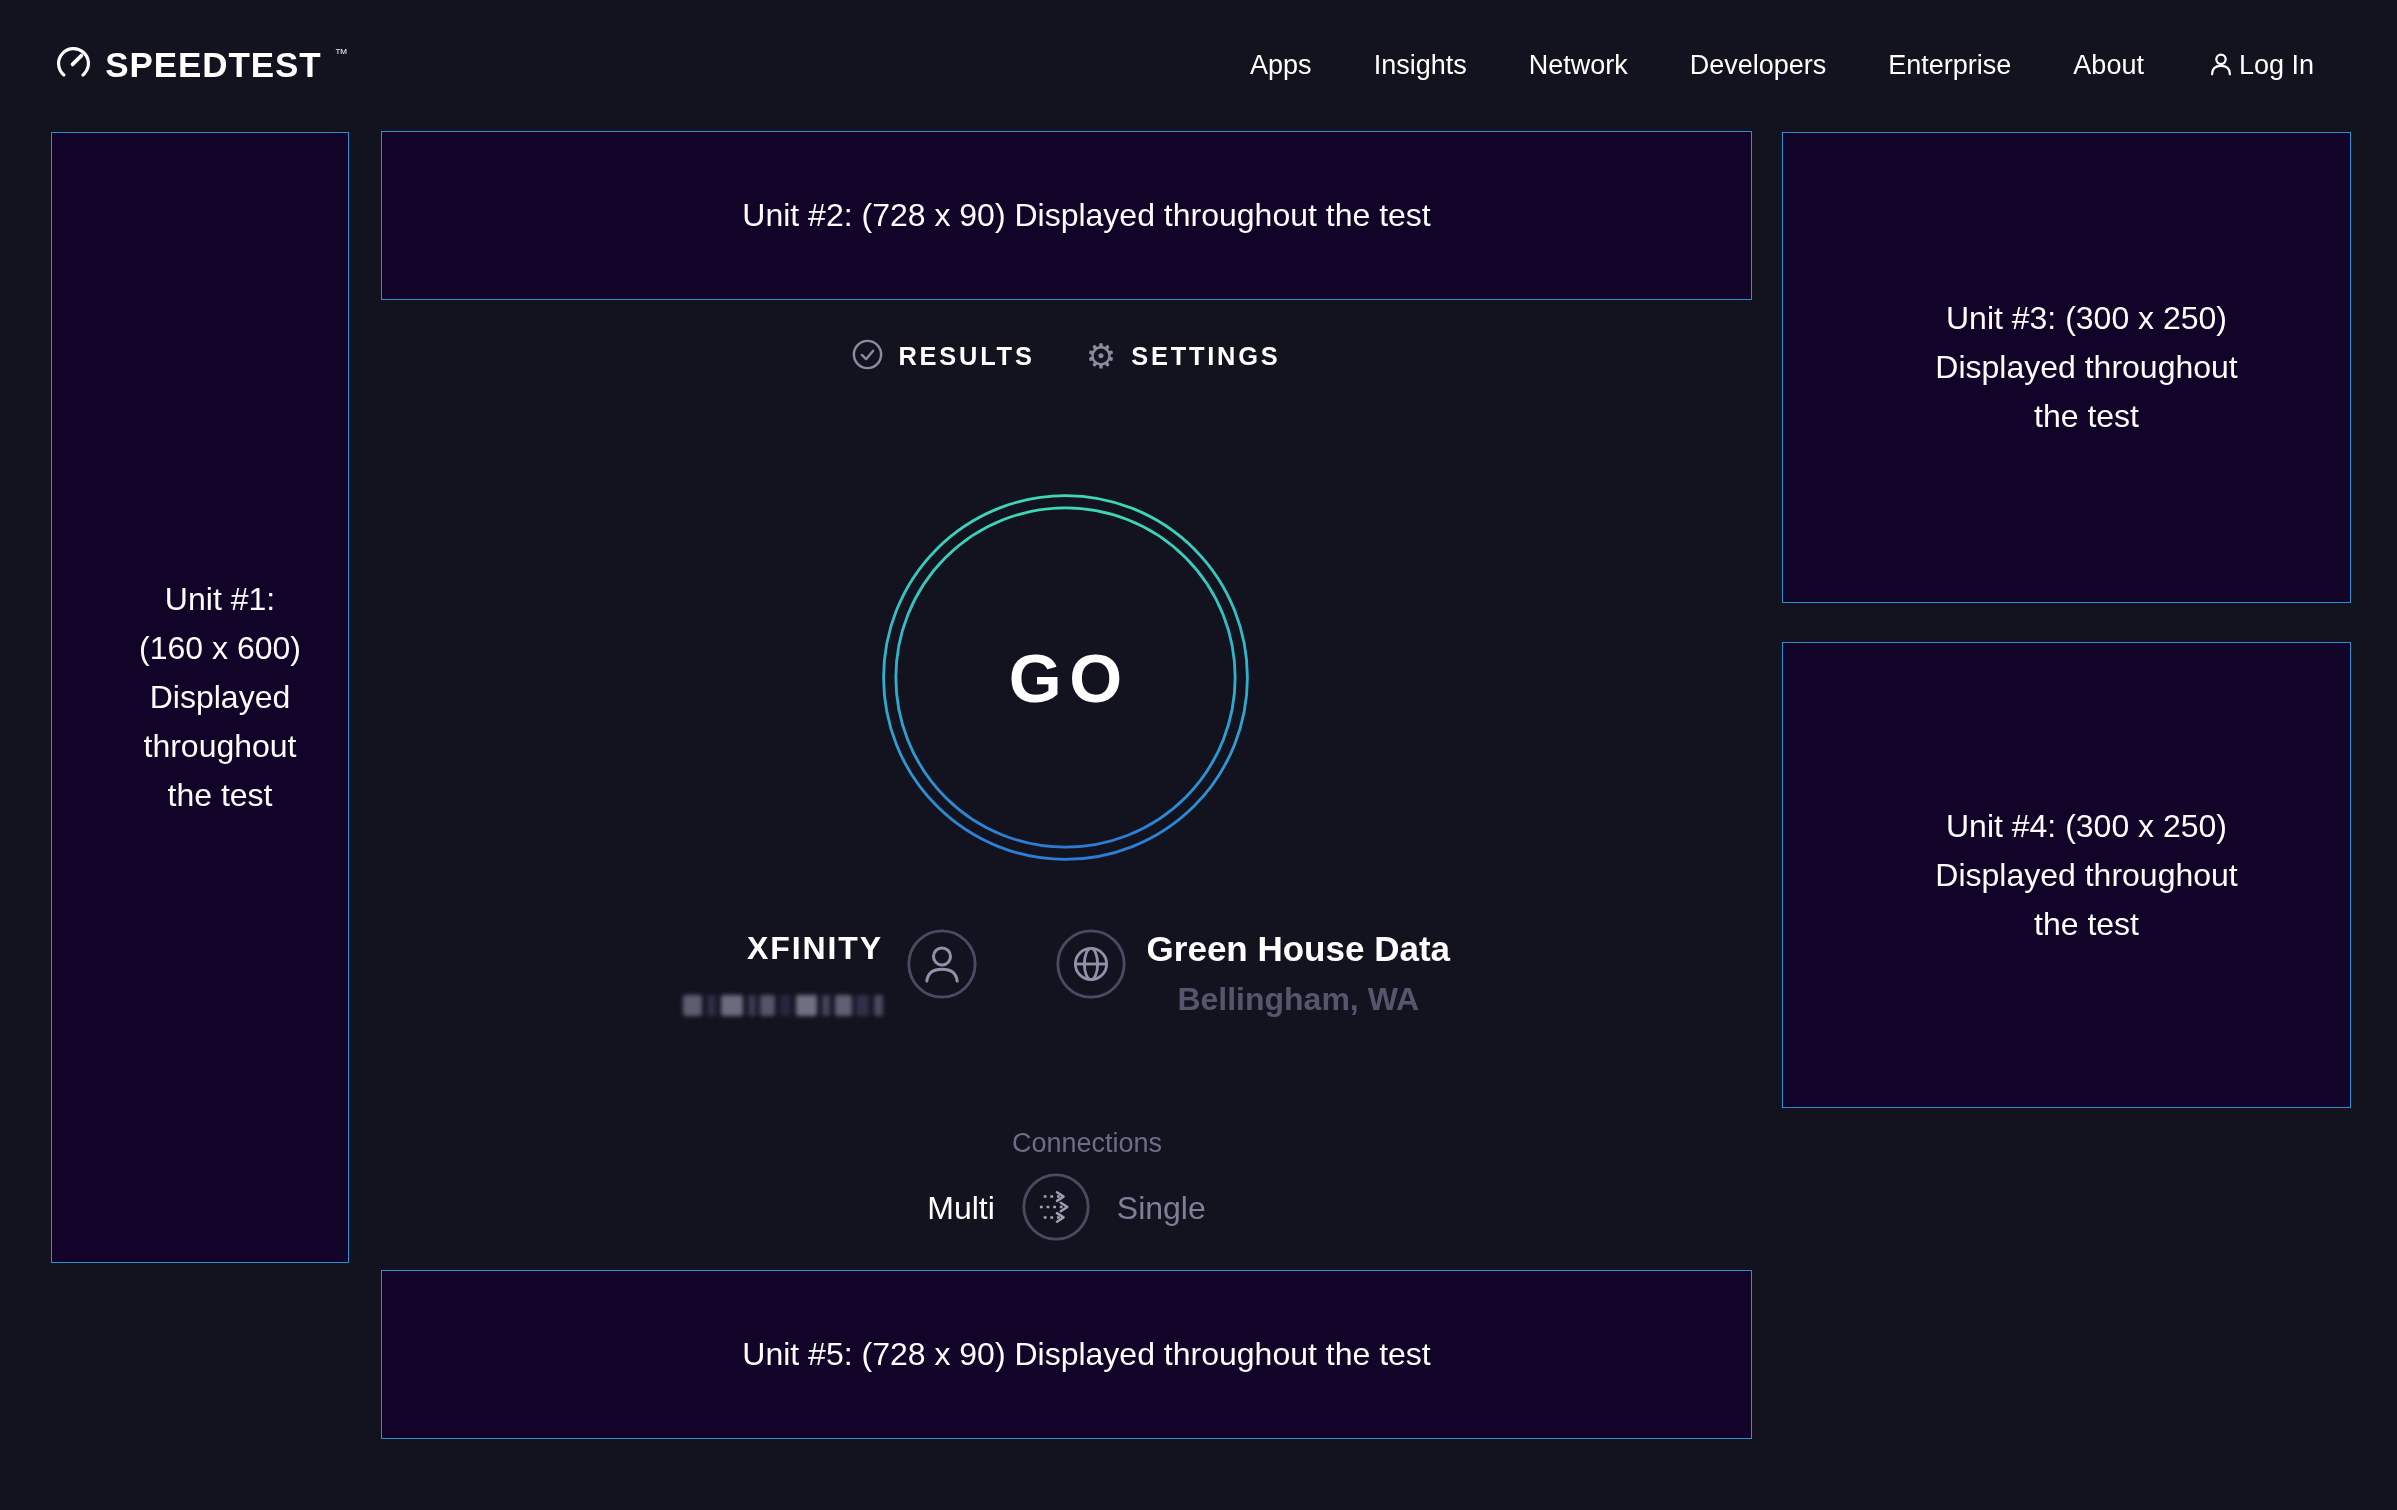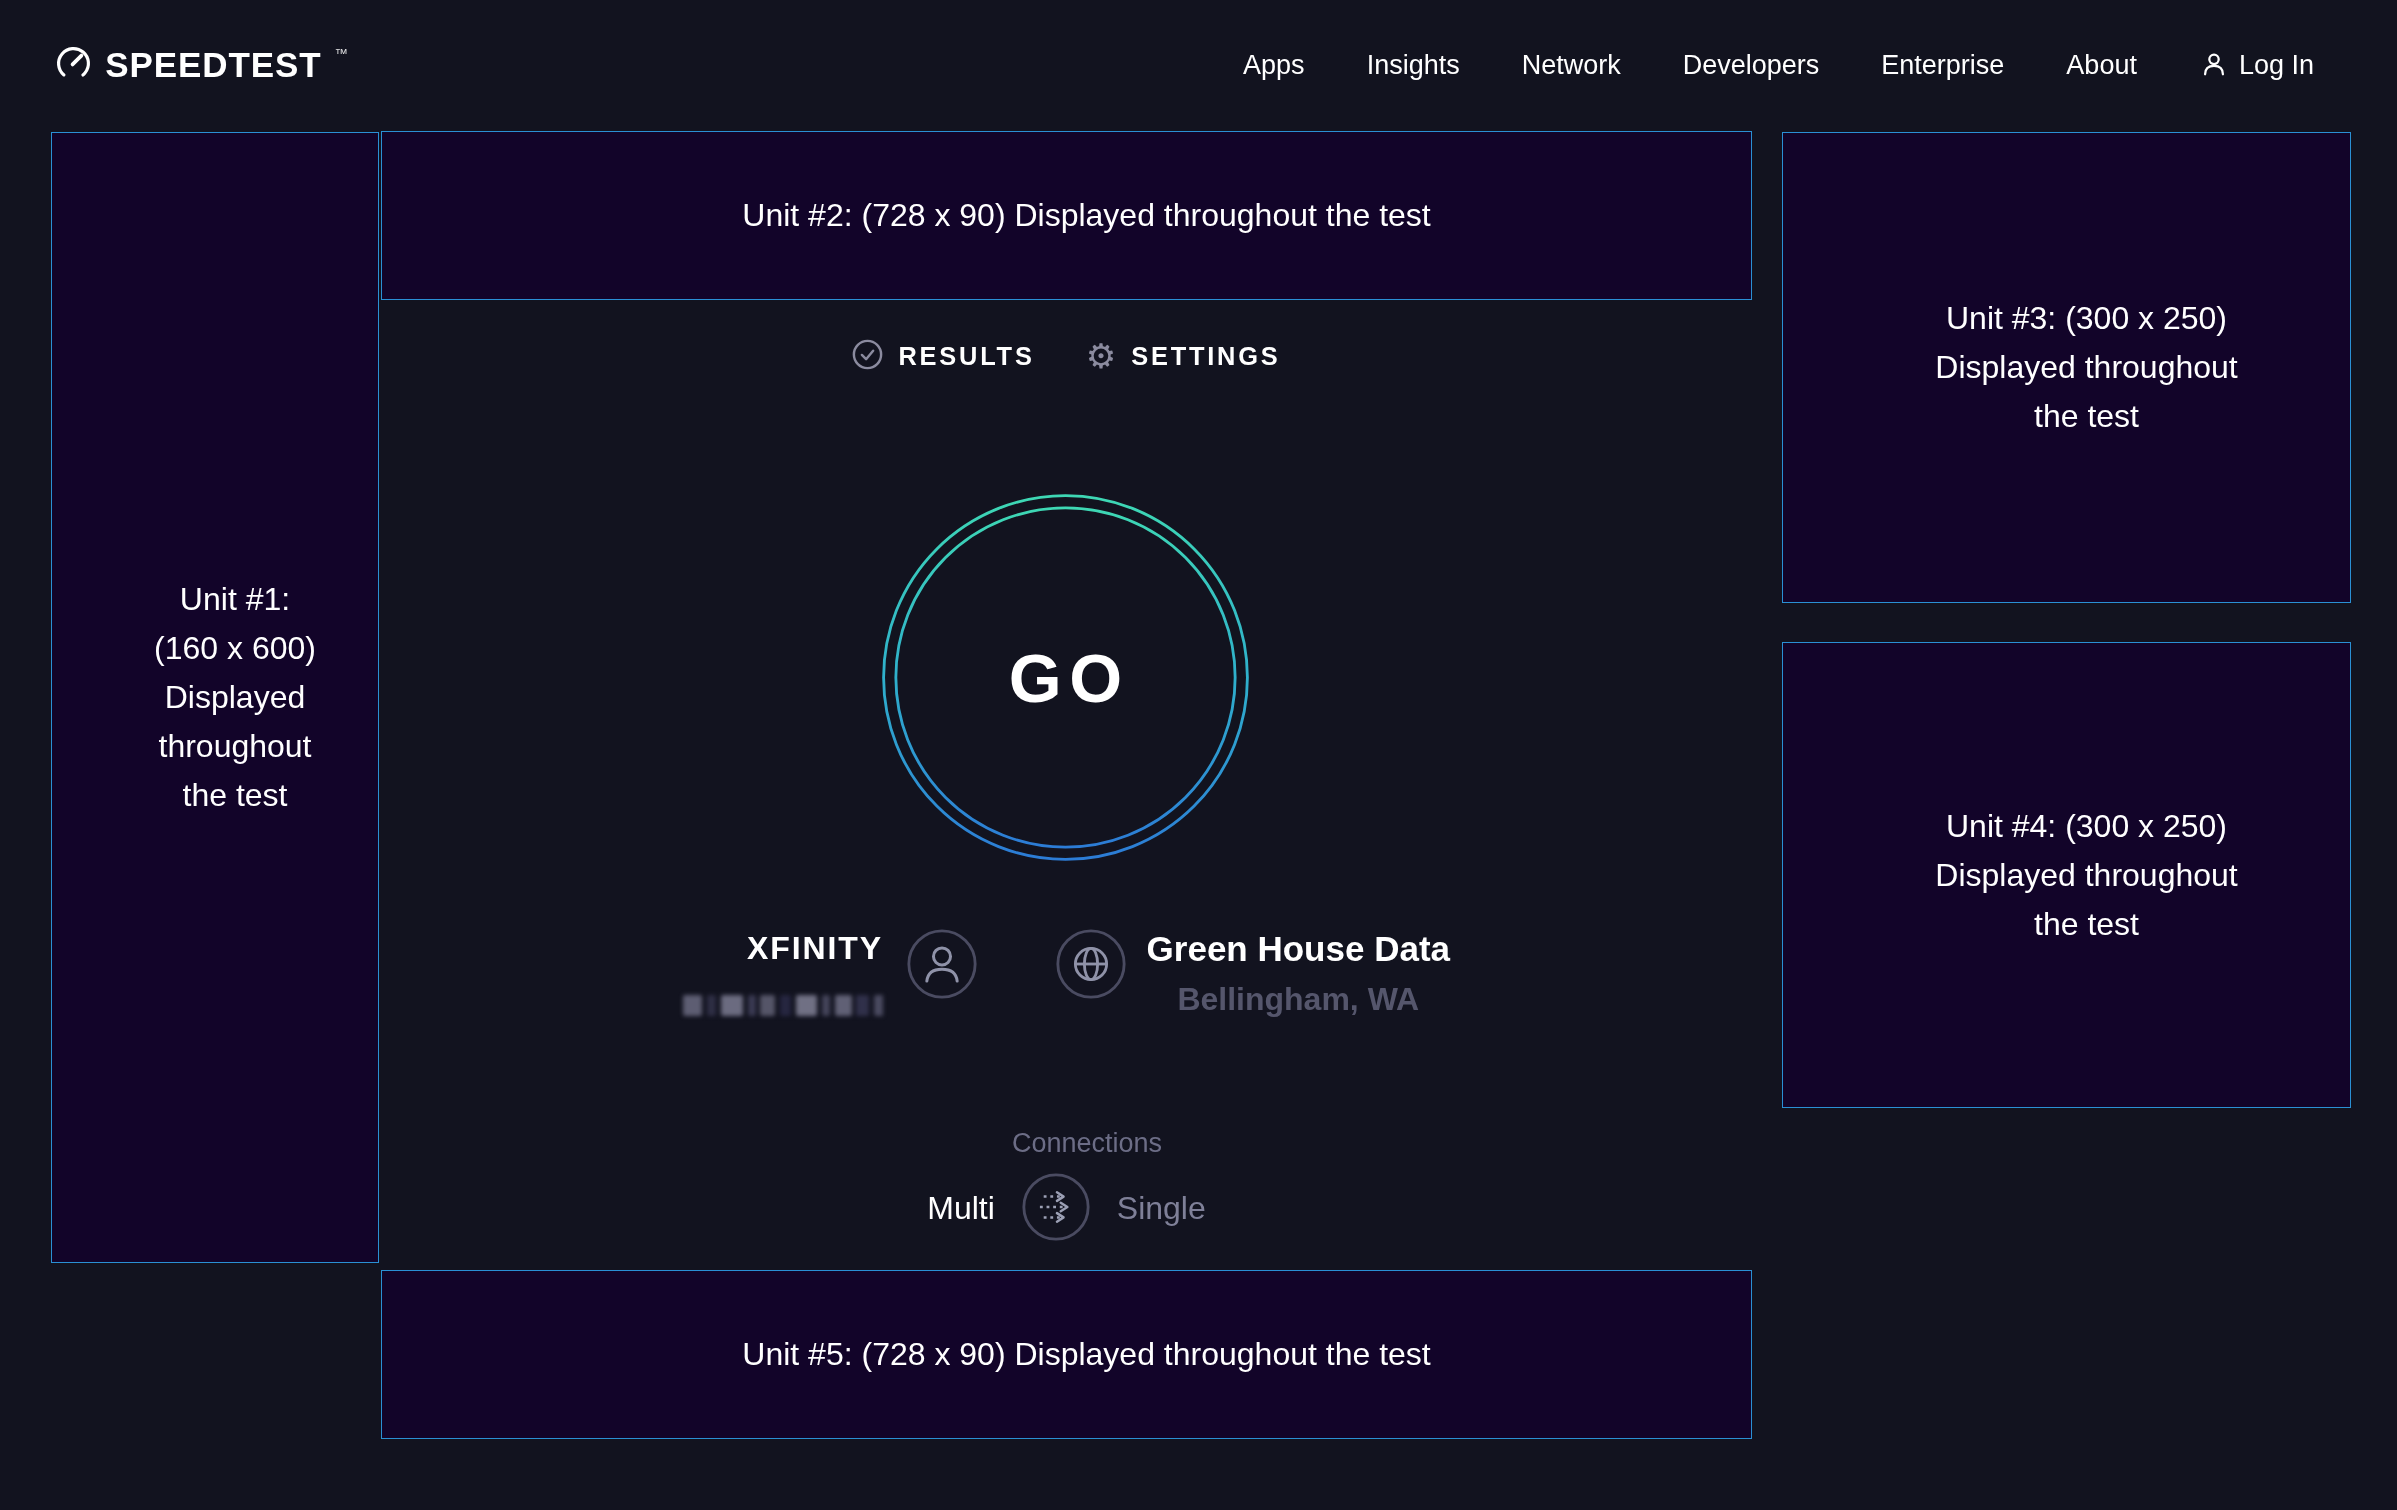--- a/index.html
+++ b/index.html
@@ -9,28 +9,28 @@
   .page { position:absolute; inset:0; background:#12131f; }
 
   
   .topnav { position:absolute; top:0; left:0; width:100%; height:130px;
             display:flex; align-items:center; padding:0 83px 0 53px; }
   .logo { display:flex; align-items:center; gap:11.3px; cursor:pointer; }
   .logo-text { font-size:35px; font-weight:700; letter-spacing:0.9px; }
   .logo-tm { font-size:13px; vertical-align:super; position:relative; top:-11.3px; left:1.9px; opacity:.85; }
   .nav-items { margin-left:auto; display:flex; align-items:center; gap:62px; }
   .nav-item { font-size:27px; color:#fff; cursor:pointer; white-space:nowrap; }
-  .login { display:flex; align-items:center; gap:10px; cursor:pointer; }
+  .login { display:flex; align-items:center; gap:3px; cursor:pointer; }
 
   
   .ad { position:absolute; background:#120429; border:1.9px solid #2a90d4;
         display:flex; align-items:center; justify-content:center; text-align:center;
         cursor:pointer;padding-left:40px; }
   .ad-text { font-size:32px; line-height:49px; color:#fff; white-space:pre-line; }
-  .ad1 { left:51px;   top:132px;  width:328px;  height:1131px; }
+  .ad1 { left:51px;   top:132px;  width:298px;  height:1131px; }
   .ad2 { left:381px;  top:131px;  width:1371px; height:169px; }
   .ad3 { left:1782px; top:132px;  width:569px;  height:471px; }
   .ad4 { left:1782px; top:642px;  width:569px;  height:466px; }
   .ad5 { left:381px;  top:1270px; width:1371px; height:169px; }
 
   
   .crow { position:absolute; left:381px; width:1371px; display:flex; justify-content:center; }
 
   
   .tabs { top:339px; gap:51px; }

